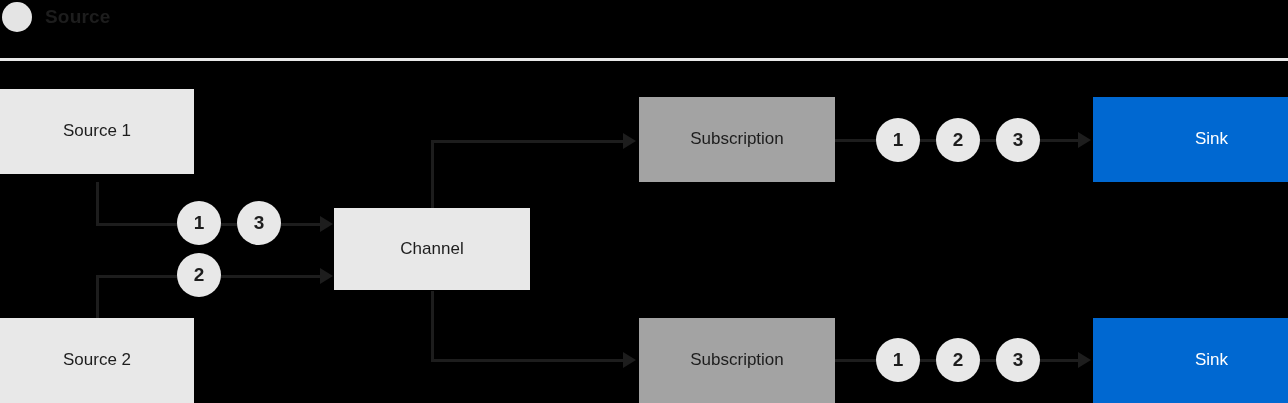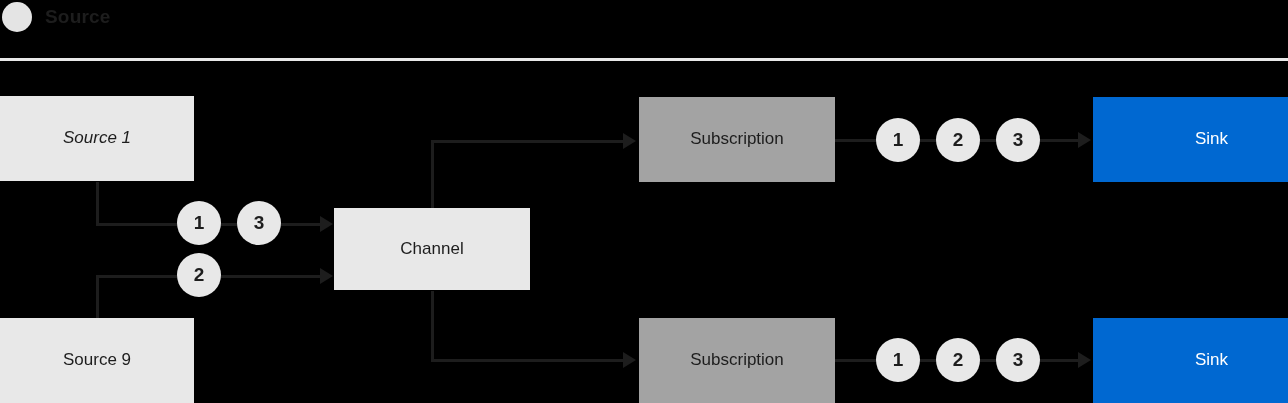--- a/index.html
+++ b/index.html
@@ -144,22 +144,22 @@
   <div class="hline" style="left:835px; top:359px; width:46px;"></div>
   <div class="hline" style="left:917px; top:359px; width:22px;"></div>
   <div class="hline" style="left:977px; top:359px; width:22px;"></div>
   <div class="hline" style="left:1037px; top:359px; width:44px;"></div>
   <div class="arrow" style="left:1078px; top:352px;"></div>
 
   <div class="token" style="left:876px; top:338px;">1</div>
   <div class="token" style="left:936px; top:338px;">2</div>
   <div class="token" style="left:996px; top:338px;">3</div>
 
-  <div class="node gray" style="left:0px;    top:96px;  width:194px; height:85px;font-style:italic;">Source 1</div>
-  <div class="node gray" style="left:0px;    top:318px; width:194px; height:85px;">Source 9</div>
+  <div class="node gray" style="left:0px;    top:89px;  width:194px; height:85px;">Source 1</div>
+  <div class="node gray" style="left:0px;    top:318px; width:194px; height:85px;">Source 2</div>
 
   <div class="node gray" style="left:334px;  top:208px; width:196px; height:82px;">Channel</div>
 
   <div class="node blue" style="left:639px;  top:97px;  width:196px; height:85px;">Subscription</div>
   <div class="node blue" style="left:639px;  top:318px; width:196px; height:85px;">Subscription</div>
 
   <div class="node solid" style="left:1093px; top:97px;  width:195px; height:85px;">Sink</div>
   <div class="node solid" style="left:1093px; top:318px; width:195px; height:85px;">Sink</div>
 
 </div>

